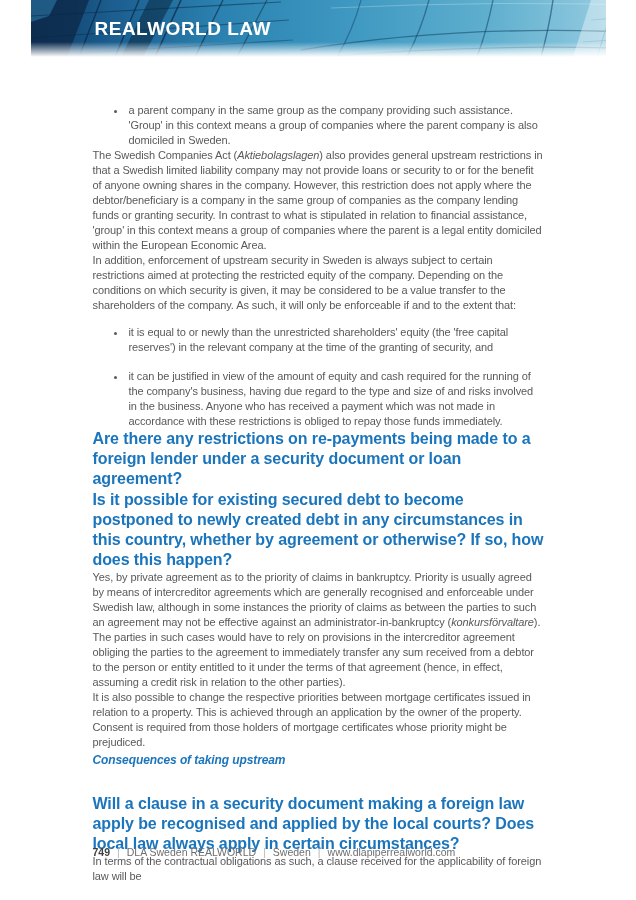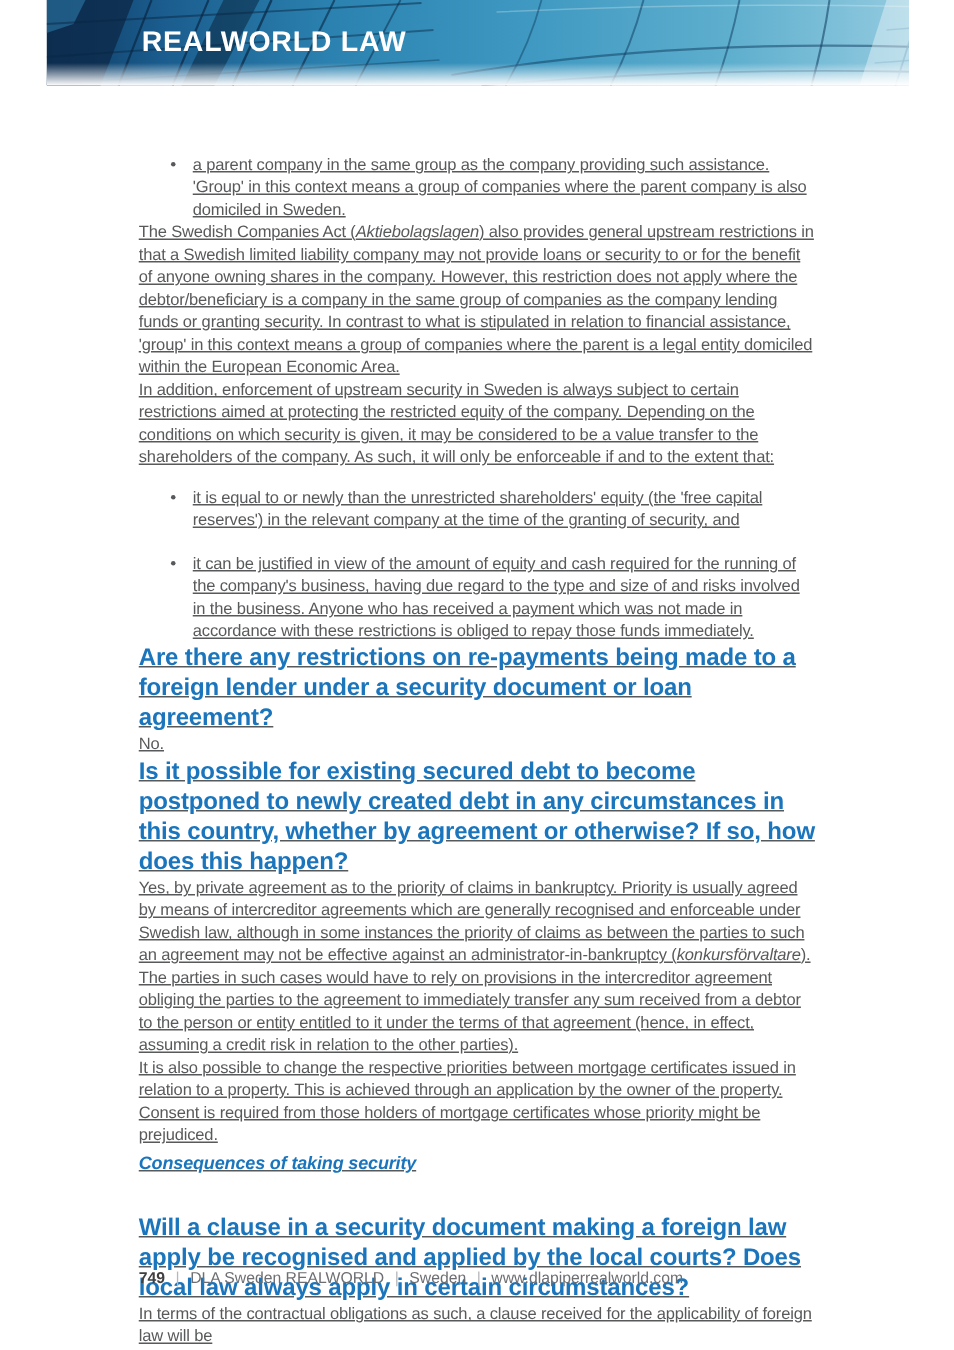--- a/index.html
+++ b/index.html
@@ -5,21 +5,20 @@
   html, body { margin: 0; padding: 0; background: #ffffff; }
   .page {
     position: relative;
     width: 575px;
     height: 900px;
     margin: 0 auto;
     background: #ffffff;
     overflow: hidden;
     font-family: "Liberation Sans", sans-serif;
     color: var(--body-text, #58595b);
-    text-decoration: underline;
   }
 
   
   .banner {
     position: relative;
     width: 636px;
     height: 57px;
   }
   .banner svg { display: block; width: 636px; height: 57px; }
   .brand {
@@ -152,29 +151,28 @@
 
     <p class="para">In addition, enforcement of upstream security in Sweden is always subject to certain restrictions aimed at protecting the restricted equity of the company. Depending on the conditions on which security is given, it may be considered to be a value transfer to the shareholders of the company. As such, it will only be enforceable if and to the extent that:</p>
 
     <ul class="bullets">
       <li>it is equal to or newly than the unrestricted shareholders' equity (the 'free capital reserves') in the relevant company at the time of the granting of security, and</li>
       <li>it can be justified in view of the amount of equity and cash required for the running of the company's business, having due regard to the type and size of and risks involved in the business. Anyone who has received a payment which was not made in accordance with these restrictions is obliged to repay those funds immediately.</li>
     </ul>
 
     <p class="question">Are there any restrictions on re-payments being made to a foreign lender under a security document or loan agreement?</p>
 
-    <p class="answer">No.</p>
 
     <p class="question q2">Is it possible for existing secured debt to become postponed to newly created debt in any circumstances in this country, whether by agreement or otherwise? If so, how does this happen?</p>
 
     <p class="para-after-q"><span>Yes, by private agreement as to the priority of claims in bankruptcy. Priority is usually agreed by means of intercreditor agreements which are generally recognised and enforceable under Swedish law, although in some instances the priority of claims as between the parties to such an agreement may not be effective against an administrator-in-bankruptcy (</span><em class="term">konkursförvaltare</em><span>). The parties in such cases would have to rely on provisions in the intercreditor agreement obliging the parties to the agreement to immediately transfer any sum received from a debtor to the person or entity entitled to it under the terms of that agreement (hence, in effect, assuming a credit risk in relation to the other parties).</span></p>
 
     <p class="para">It is also possible to change the respective priorities between mortgage certificates issued in relation to a property. This is achieved through an application by the owner of the property. Consent is required from those holders of mortgage certificates whose priority might be prejudiced.</p>
 
-    <p class="section-heading">Consequences of taking security</p>
+    <p class="section-heading">Consequences of taking upstream</p>
 
     <p class="question q3">Will a clause in a security document making a foreign law apply be recognised and applied by the local courts? Does local law always apply in certain circumstances?</p>
 
     <p class="para-last">In terms of the contractual obligations as such, a clause received for the applicability of foreign law will be</p>
 
   </div>
 
   <div class="footer">
     <span class="pageno">749</span><span class="sep">|</span><span>DLA Sweden REALWORLD</span><span class="sep">|</span><span>Sweden</span><span class="sep">|</span><span>www.dlapiperrealworld.com</span>
   </div>

